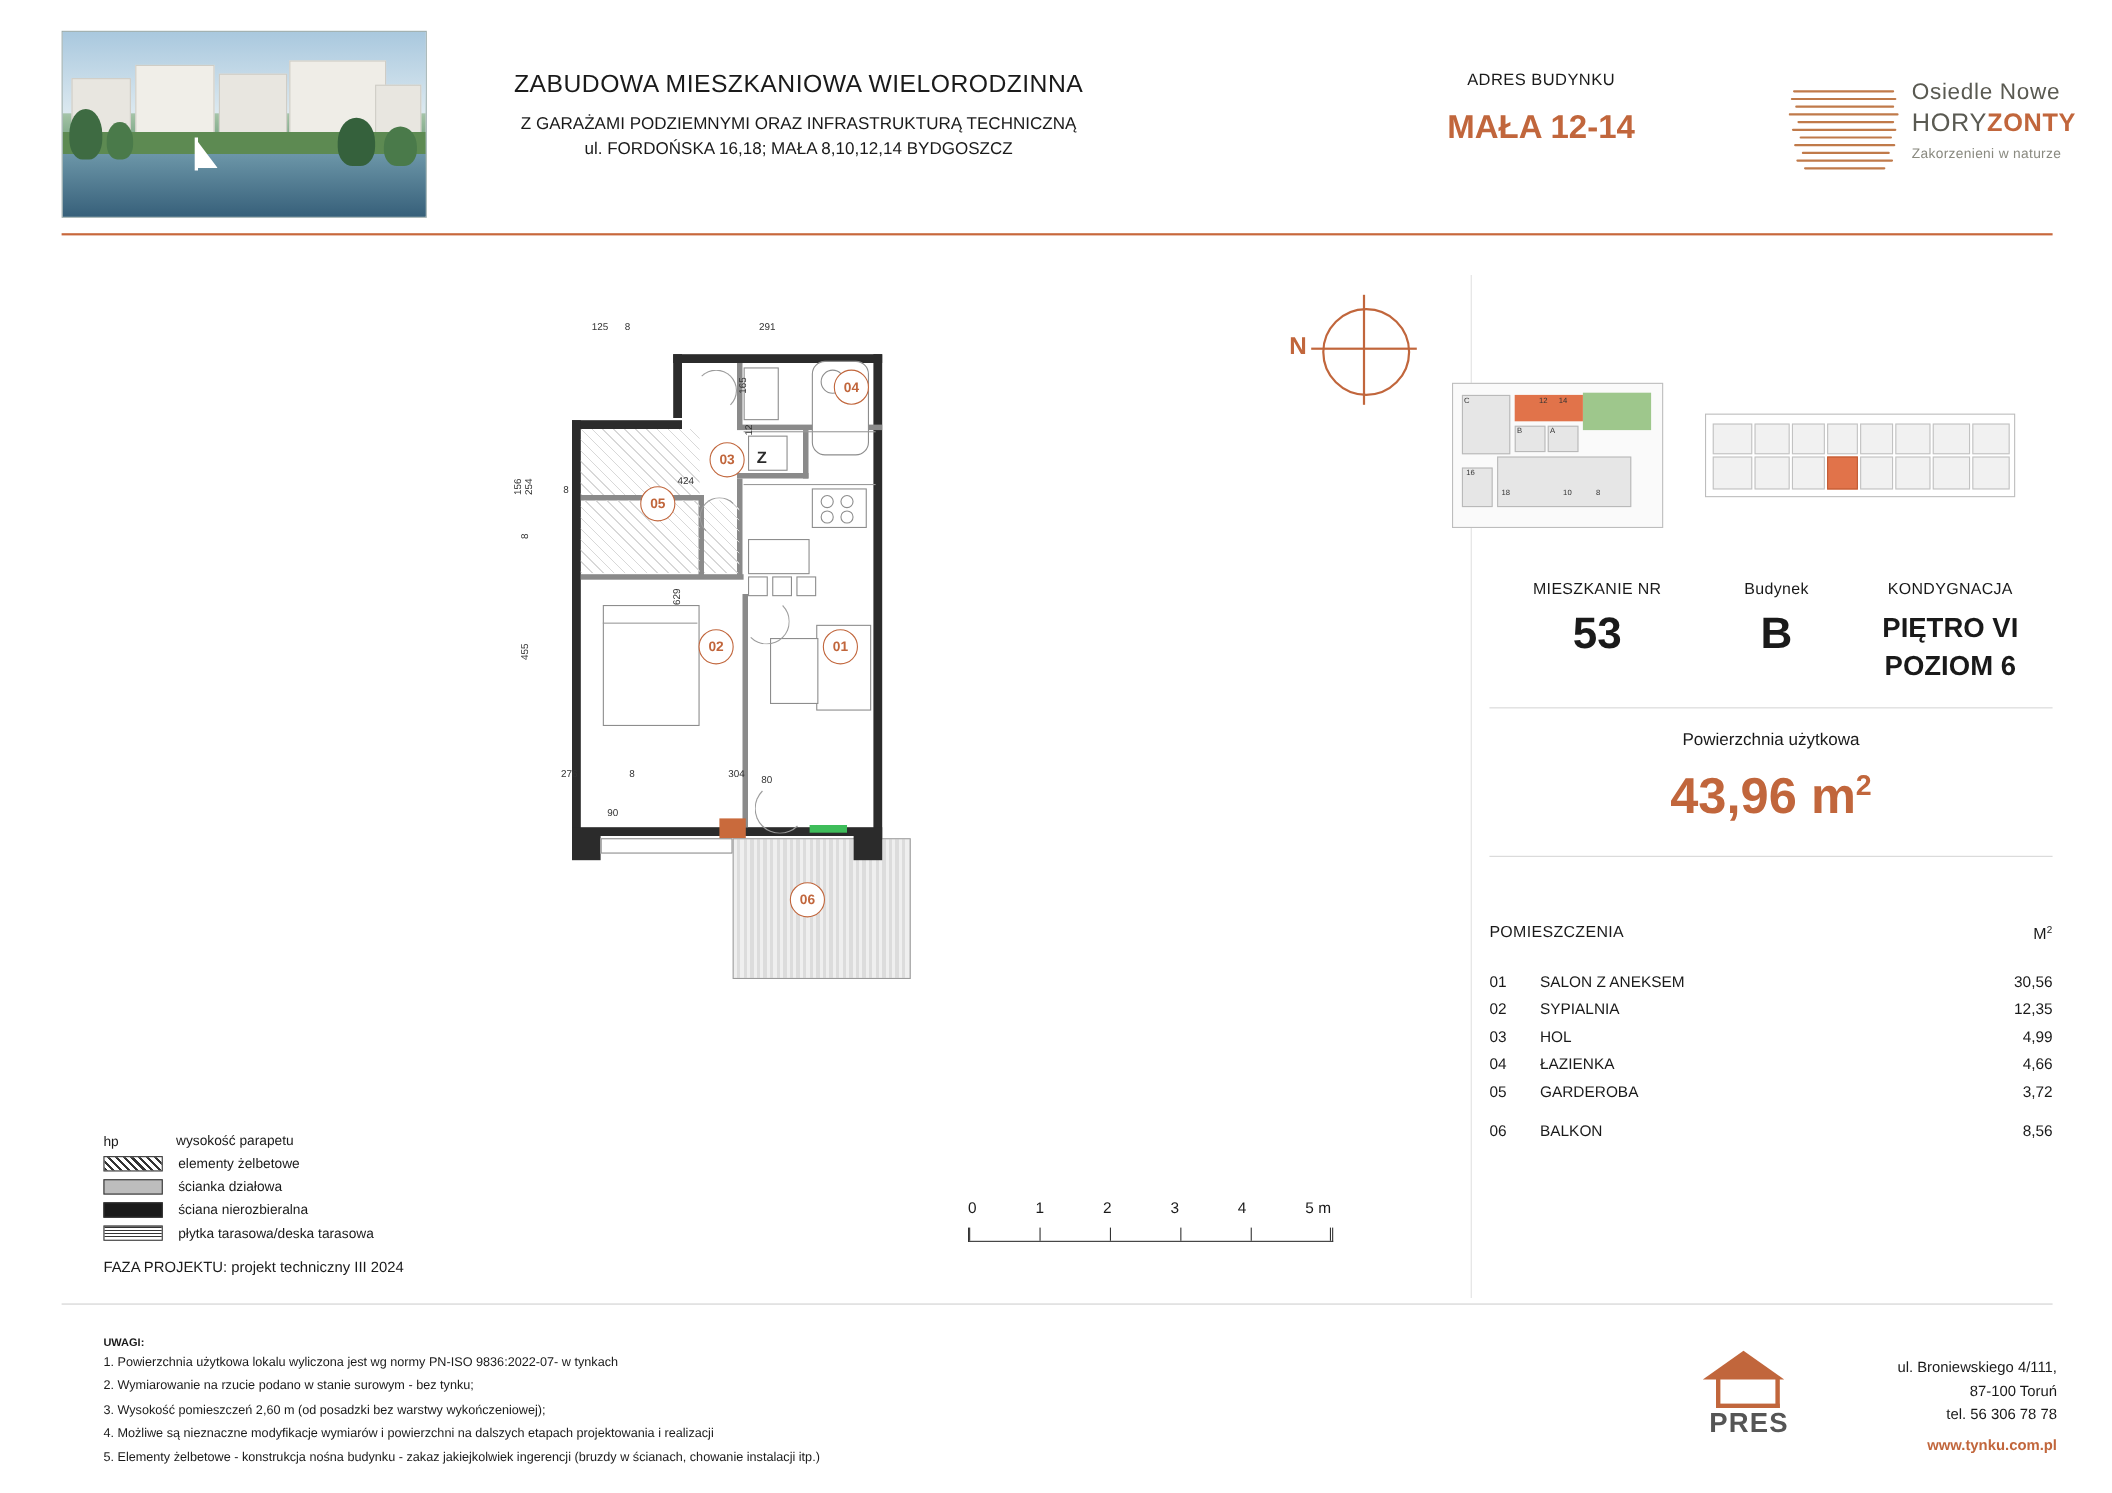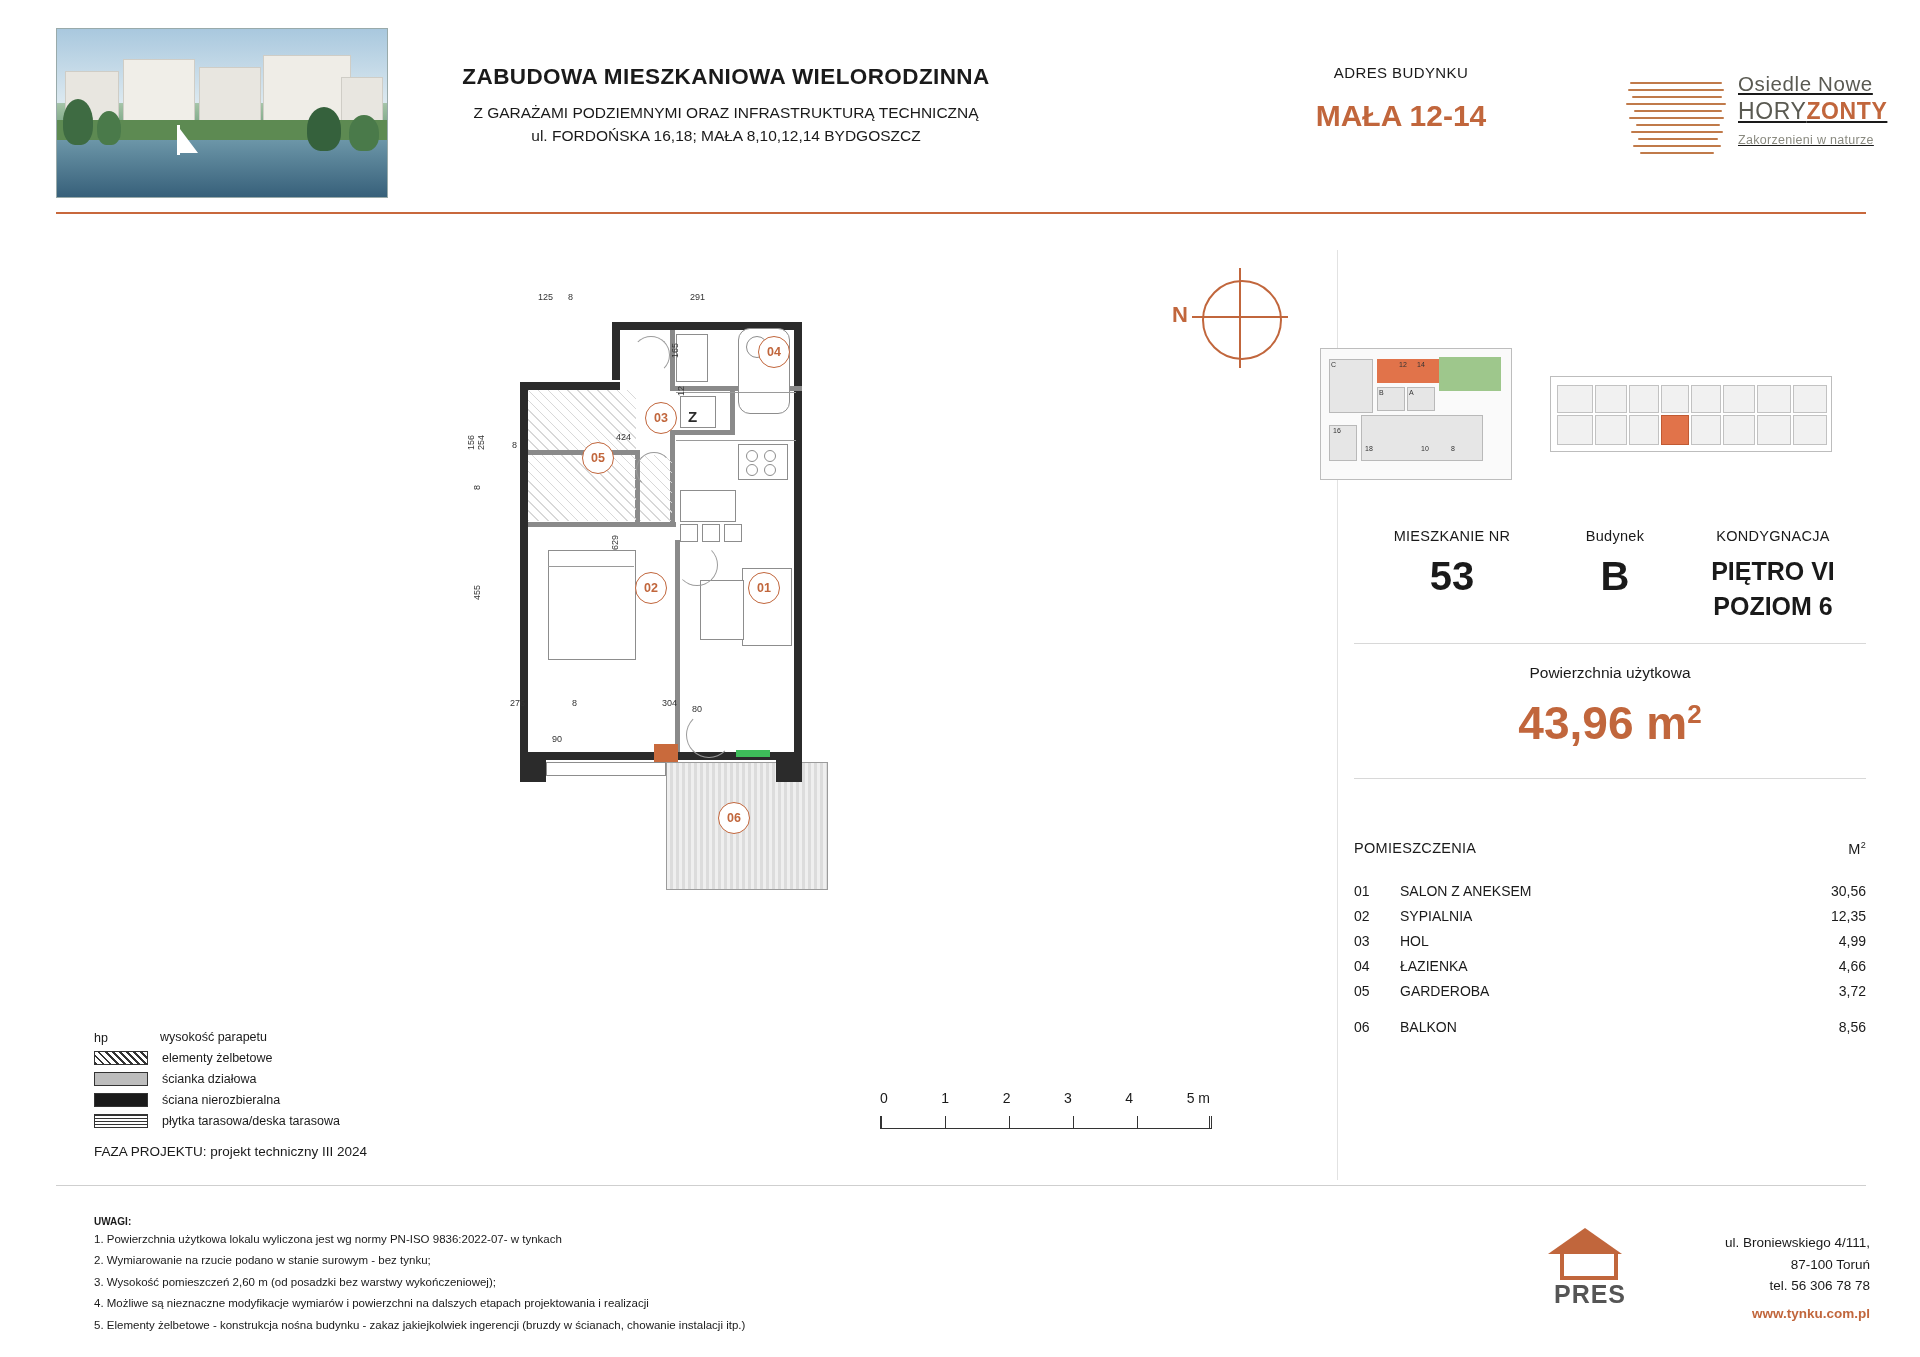--- a/index.html
+++ b/index.html
@@ -24,31 +24,31 @@
   .render-img .sky{position:absolute;left:0;top:0;width:100%;height:44%;
      background:linear-gradient(#a9c8de,#dce9f0);}
   .render-img .bld{position:absolute;background:#e8e6e0;border:1px solid #cfcdc6;}
   .render-img .tree{position:absolute;background:#3e6b42;border-radius:50% 50% 40% 40%;}
   .render-img .water{position:absolute;left:0;bottom:0;width:100%;height:34%;
      background:linear-gradient(#6c96a8,#37607a);}
   .render-img .grass{position:absolute;left:0;bottom:34%;width:100%;height:12%;
      background:#5d8a52;}
 
   .title-block{position:absolute;left:360px;top:36px;width:620px;text-align:center;}
-  .title-main{font-size:22.5px;font-weight:bold;letter-spacing:.4px;}
+  .title-main{font-size:22.5px;font-weight:normal;letter-spacing:.4px;}
   .title-sub{font-size:15.5px;margin-top:11px;line-height:1.5;}
 
   .addr-block{position:absolute;left:1180px;top:36px;width:330px;text-align:center;}
   .addr-label{font-size:15px;letter-spacing:.4px;}
   .addr-value{font-size:30px;font-weight:bold;margin-top:18px;color:#c1663c;}
 
   .logo-block{position:absolute;left:1570px;top:44px;width:300px;height:100px;}
   .logo-mark{position:absolute;left:0;top:4px;width:104px;height:84px;overflow:hidden;}
   .logo-mark i{position:absolute;left:0;display:block;height:2px;background:#c07a4a;border-radius:2px;}
-  .logo-text{position:absolute;left:112px;top:0;text-decoration:underline;}
+  .logo-text{position:absolute;left:112px;top:0;}
   .logo-l1{font-size:20.5px;color:#5a5a52;letter-spacing:.6px;}
   .logo-l2{font-size:23px;color:#5a5a52;letter-spacing:.6px;margin-top:2px;}
   .logo-l2 b{color:#c1663c;font-weight:bold;}
   .logo-l3{font-size:12.5px;color:#8a8a80;margin-top:8px;letter-spacing:.3px;}
 
   .hr-main{position:absolute;left:56px;top:212px;width:1810px;height:2px;background:#c8683c;}
   .hr-foot{position:absolute;left:56px;top:1185px;width:1810px;height:1px;background:#cfcfcf;}
   .vsep{position:absolute;left:1337px;top:250px;width:1px;height:930px;background:#e2e2e2;}
 
   

